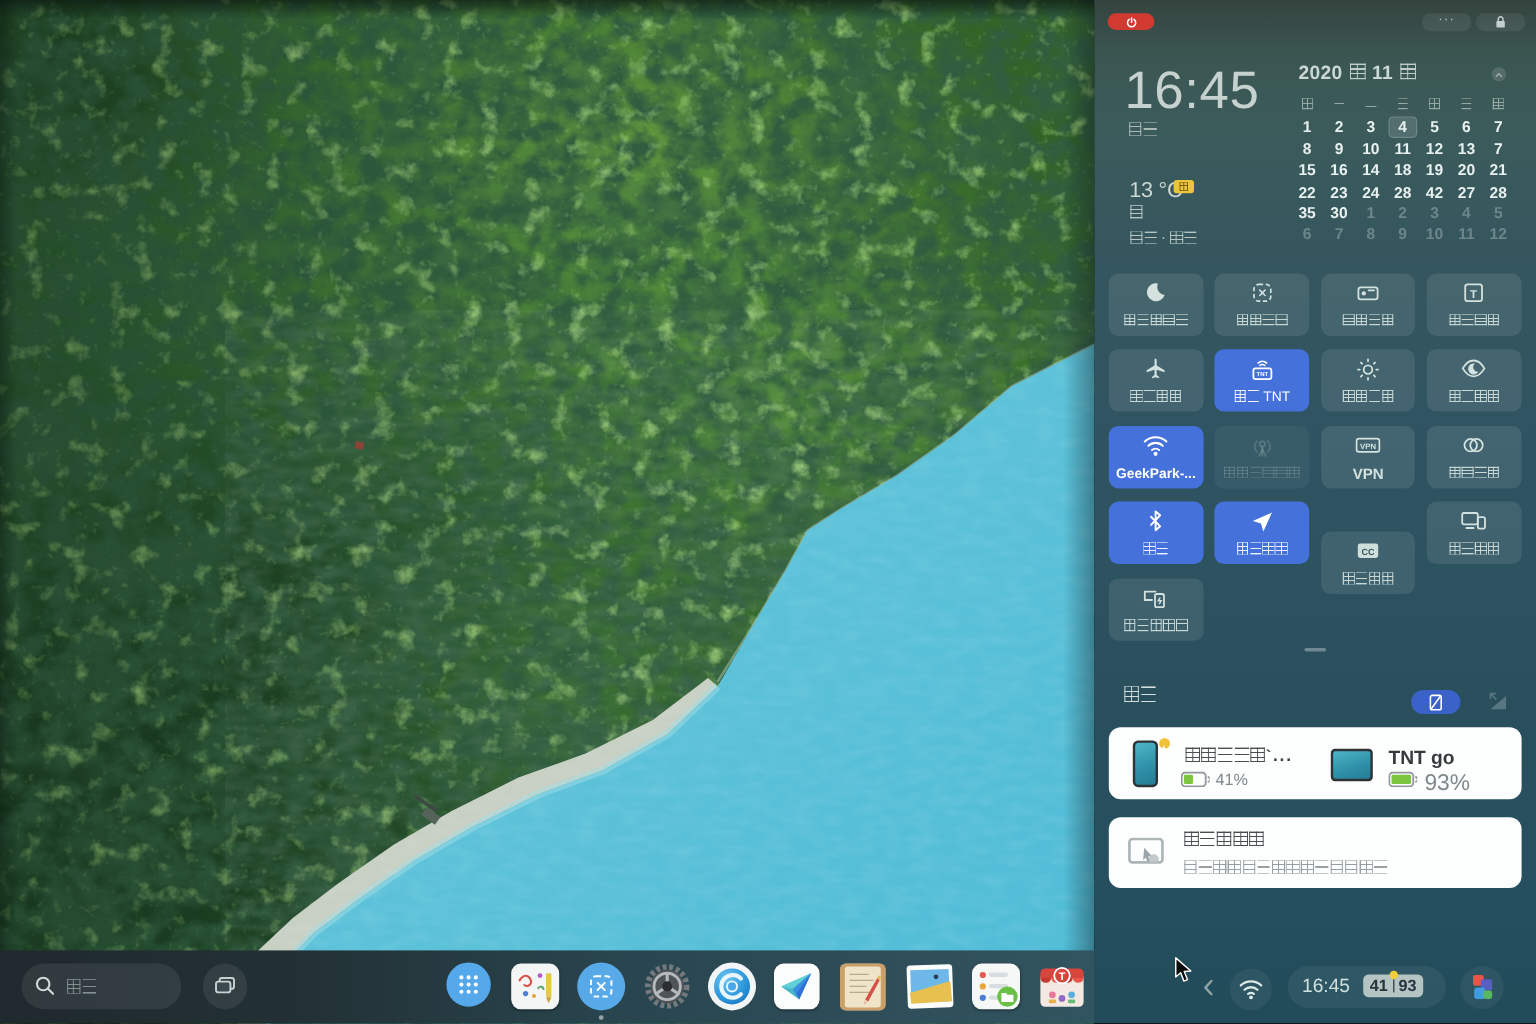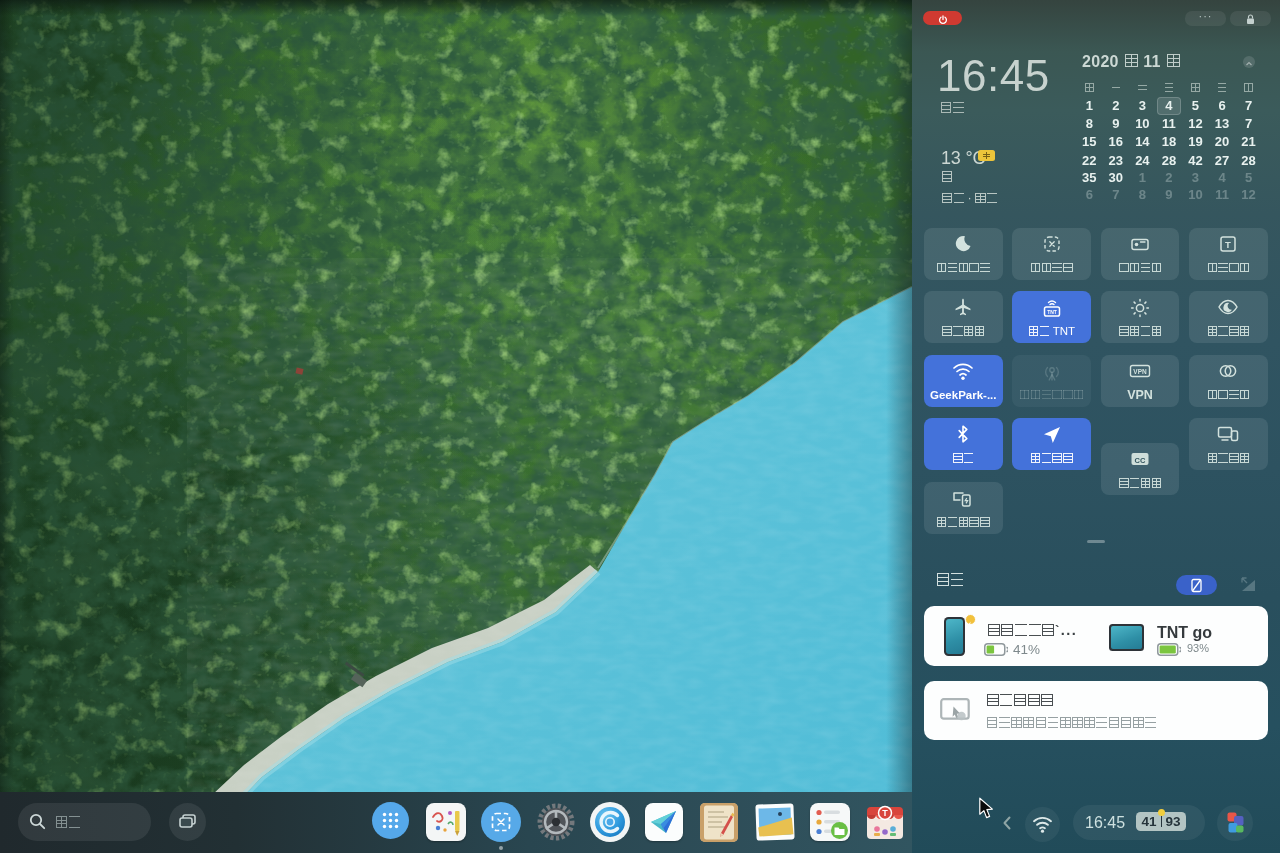--- a/index.html
+++ b/index.html
@@ -417,21 +417,21 @@
   <div class="abs" style="left:1013px;top:642px;font-size:13.5px;color:#7e898c;">41%</div>
   <div class="abs" style="left:1108.5px;top:623.5px;width:35.5px;height:27.5px;border-radius:3.5px;background:#2e3338;">
     <div class="abs" style="left:2px;top:2px;width:31.5px;height:23.5px;border-radius:2px;background:linear-gradient(160deg,#4db6c8,#2e8fa6 60%,#257c95);"></div>
   </div>
   <div class="abs" style="left:1157px;top:623.5px;font-size:16px;font-weight:700;color:#353a3d;">TNT go</div>
   <svg class="abs" style="left:1157px;top:642.5px;" width="24" height="13" viewBox="0 0 24 13">
       <rect x="0.75" y="0.75" width="20" height="11.5" rx="3" fill="none" stroke="#8f989c" stroke-width="1.5"></rect>
       <rect x="2.6" y="2.6" width="16.2" height="7.8" rx="1.2" fill="#7bc53f"></rect>
       <path d="M22.4,4.5 a1.8 1.8 0 0 1 0,4" fill="none" stroke="#8f989c" stroke-width="1.5"></path>
     </svg>
-  <div class="abs" style="left:1187px;top:642px;font-size:11px;color:#7e898c;text-align:right;">93%</div>
+  <div class="abs" style="left:1187px;top:642px;font-size:19px;color:#7e898c;text-align:right;">93%</div>
 
   <div class="abs" style="left:924px;top:681px;width:344px;height:59px;border-radius:10px;background:#fdfefe;"></div>
   <svg class="abs" style="left:940px;top:698px;" width="30" height="25" viewBox="0 0 30 25">
       <rect x="1.2" y="1.2" width="27.5" height="19.5" rx="2.5" fill="none" stroke="#adb5b7" stroke-width="2.2"></rect>
       <path d="M13.5,8.5 L20,15.5 L16.8,15.8 L18.2,19.2 L16.2,20 L14.8,16.6 L12.6,18.8 Z" fill="#9ba4a6"></path>
       <circle cx="21.5" cy="18" r="4.2" fill="#b9c1c3" opacity="0.85"></circle>
     </svg>
   <div class="abs" style="left:986px;top:692.5px;font-size:14.5px;font-weight:700;color:#3a4043;"><span class="z"></span><span class="z3"></span><span class="z"></span><span class="z"></span><span class="z"></span></div>
   <div class="abs" style="left:986px;top:715.5px;font-size:13px;color:#8e999b;"><span class="z"></span><span class="z3"></span><span class="z"></span><span class="z"></span><span class="z"></span><span class="z3"></span><span class="z"></span><span class="z"></span><span class="z"></span><span class="z3"></span><span class="z"></span><span class="z"></span><span class="z"></span><span class="z3"></span></div>
 

